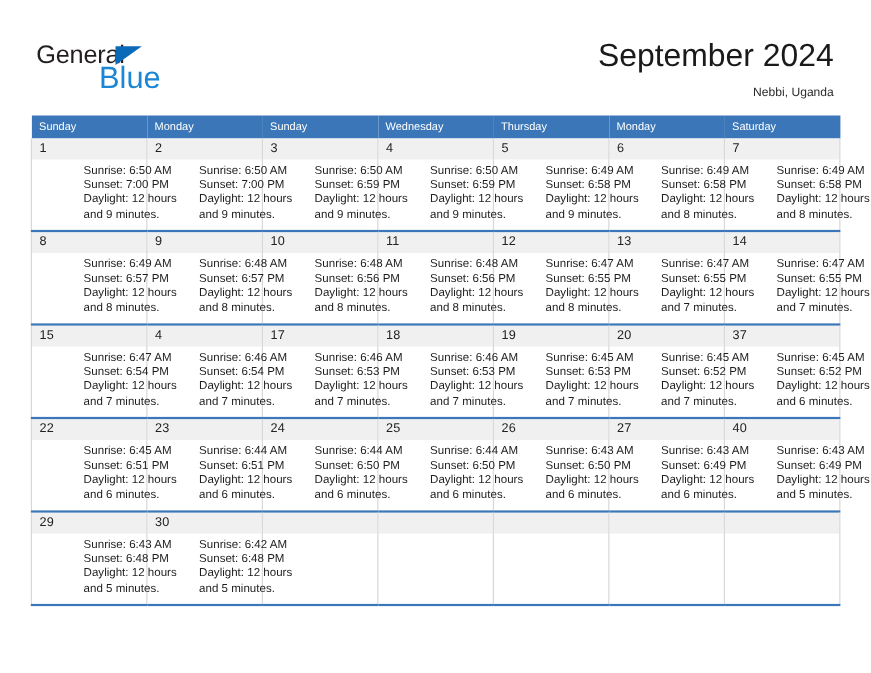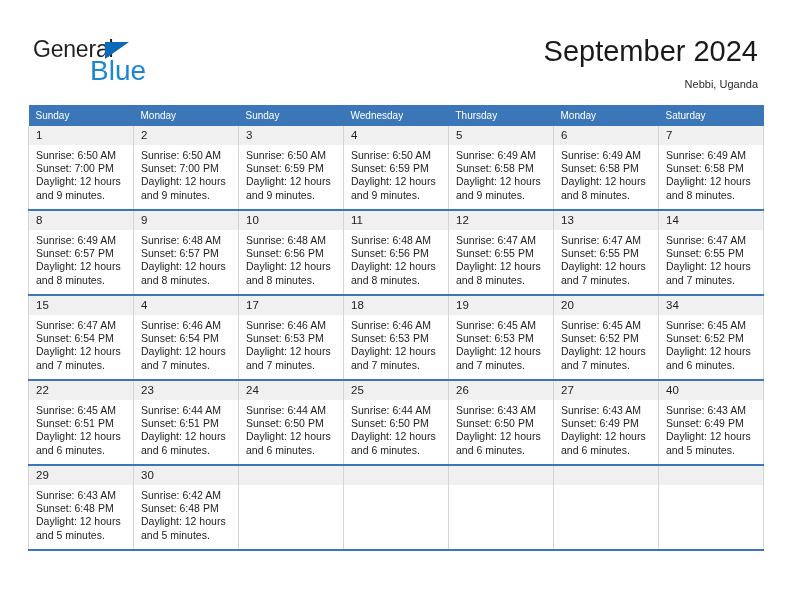--- a/index.html
+++ b/index.html
@@ -123,20 +123,21 @@
     padding: 3px 0 3px 7px;
     height: 13px;
     line-height: 13px;
   }
   .cell-empty .daynum {
     background: #f0f0f0;
     color: transparent;
   }
   .lines {
     padding: 4px 6px 0 7px;
+    margin-left: 40px;
   }
   .lines div {
     font-size: 10.5px;
     line-height: 13.2px;
     color: #1d1d1d;
     white-space: nowrap;
   }
 </style>
 </head>
 <body>
@@ -350,21 +351,21 @@
         <td>
             <span class="daynum">20</span>
             <div class="lines">
               <div>Sunrise: 6:45 AM</div>
               <div>Sunset: 6:52 PM</div>
               <div>Daylight: 12 hours</div>
               <div>and 7 minutes.</div>
             </div>
           </td>
         <td>
-            <span class="daynum">34</span>
+            <span class="daynum">37</span>
             <div class="lines">
               <div>Sunrise: 6:45 AM</div>
               <div>Sunset: 6:52 PM</div>
               <div>Daylight: 12 hours</div>
               <div>and 6 minutes.</div>
             </div>
           </td>
       </tr>
 
       <tr class="week">

